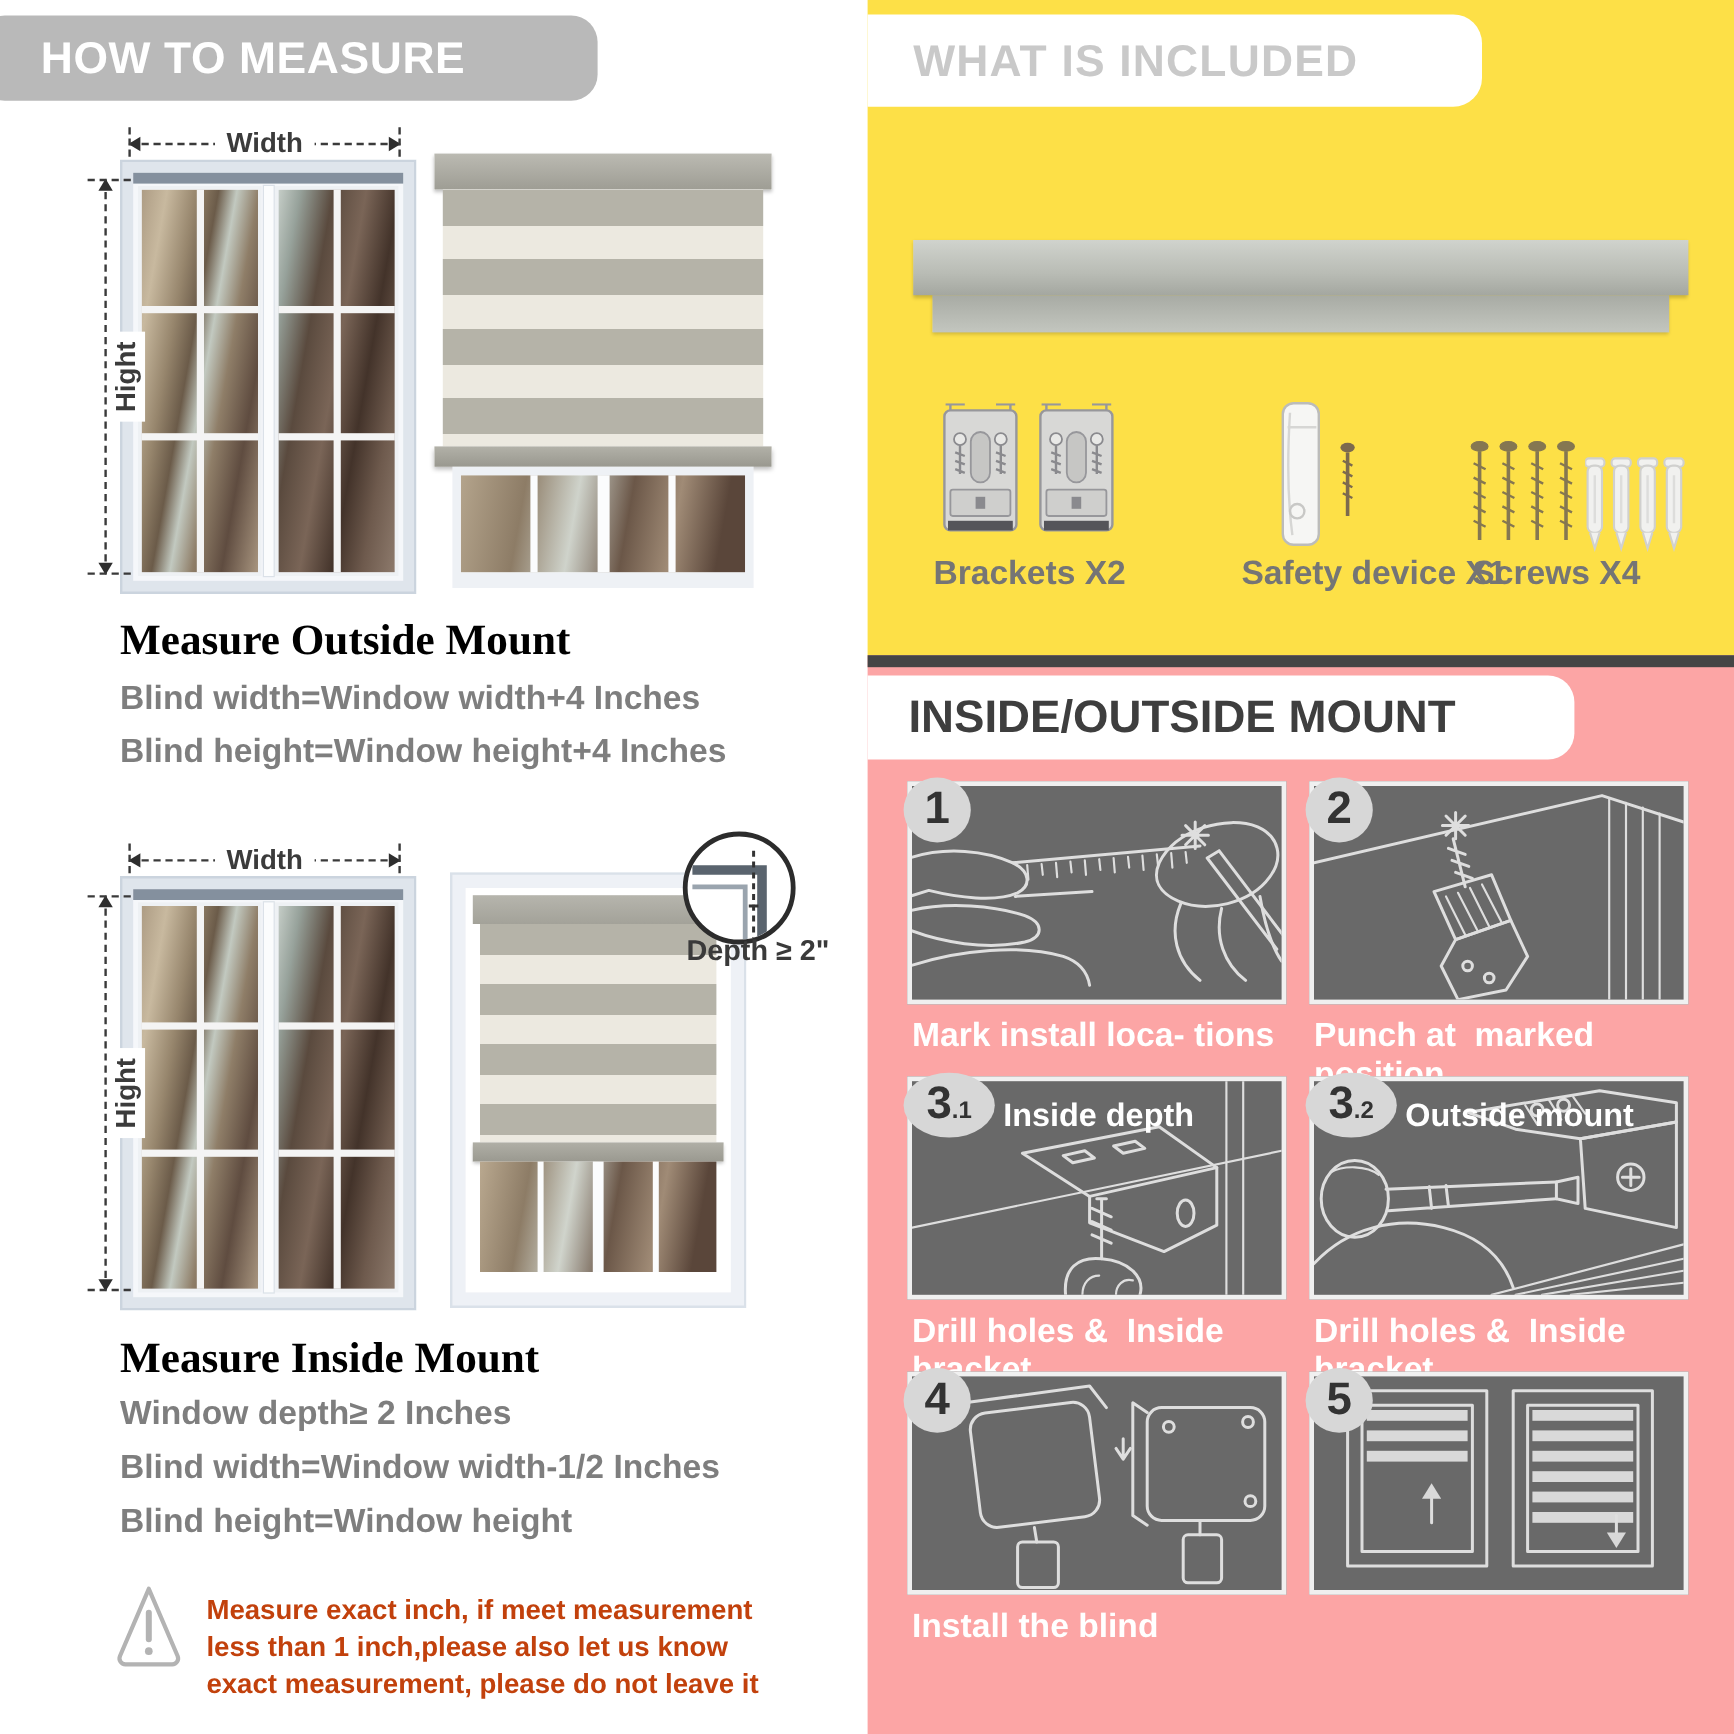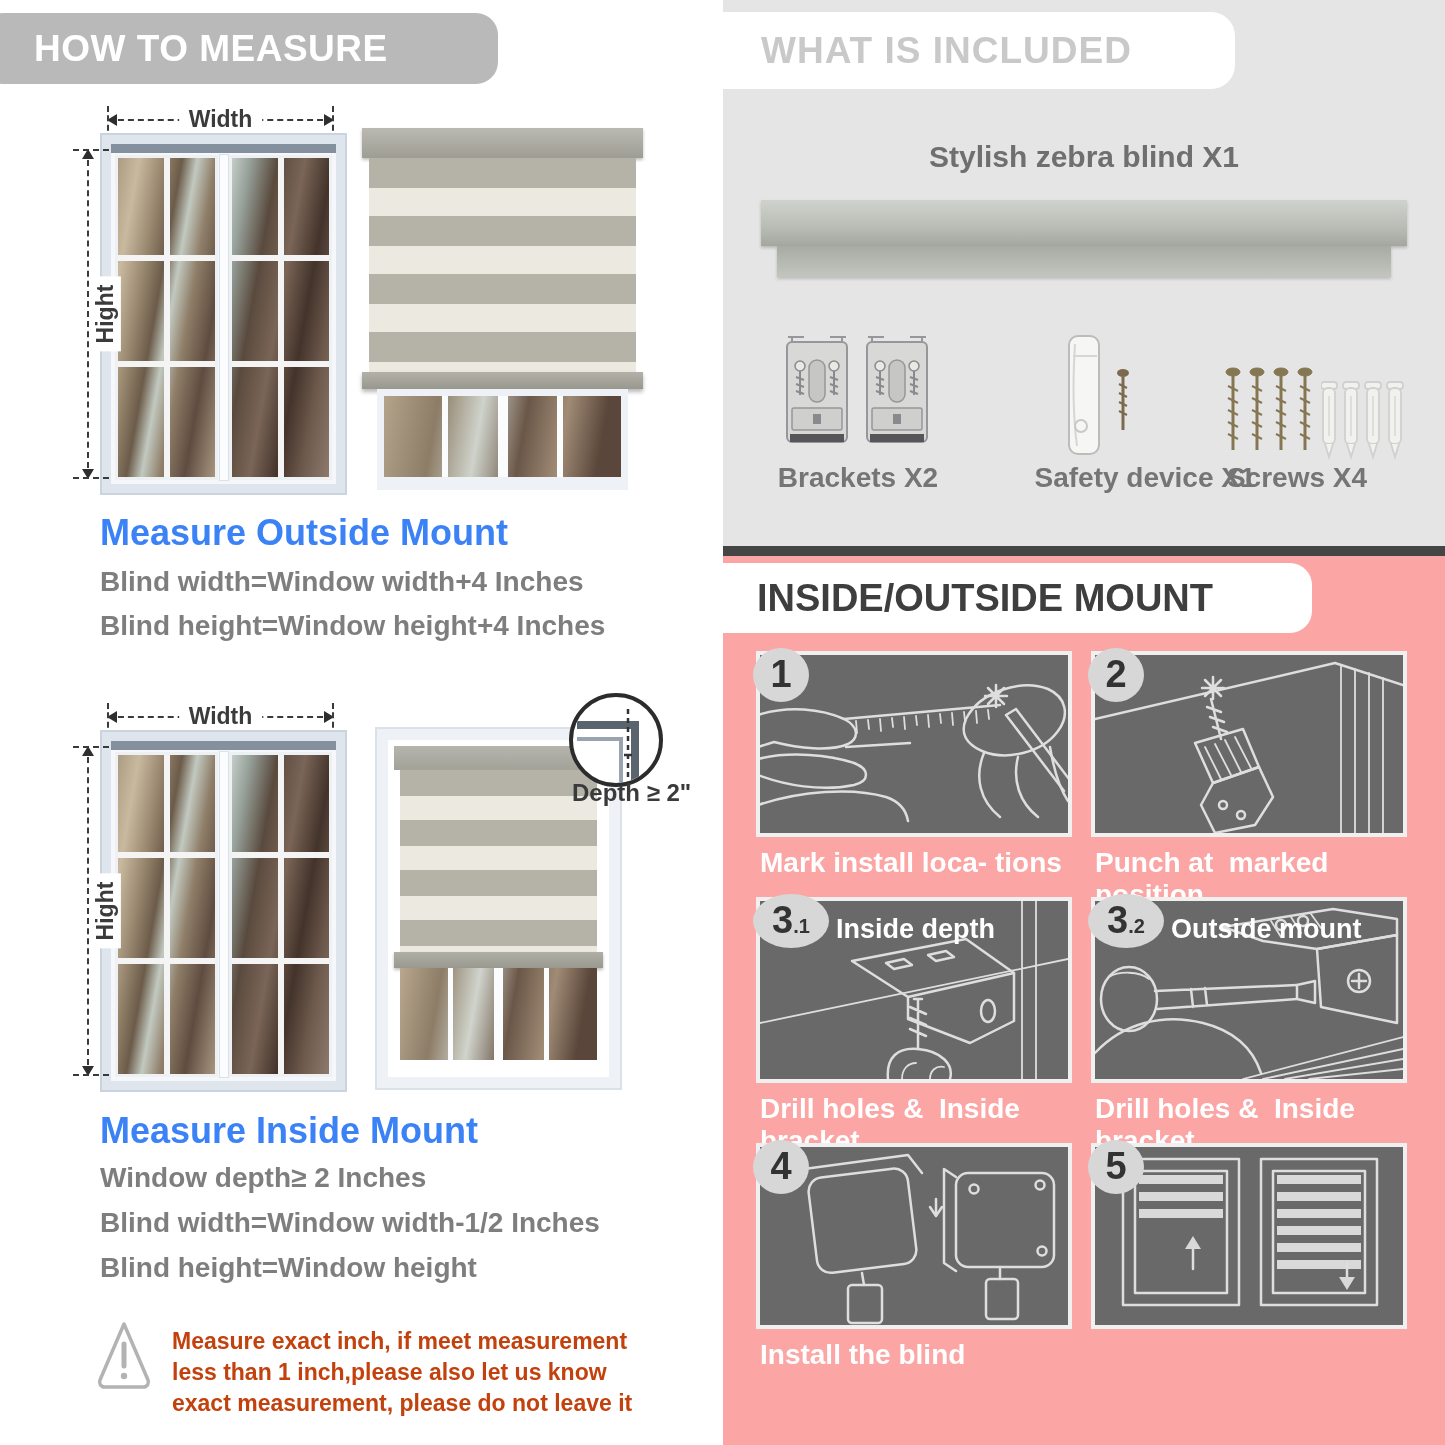--- a/index.html
+++ b/index.html
@@ -82,29 +82,29 @@
     background:
       linear-gradient(#fbfcfd,#fbfcfd) 25% 0/5px 100% no-repeat,
       linear-gradient(#fbfcfd,#fbfcfd) 50% 0/9px 100% no-repeat,
       linear-gradient(#fbfcfd,#fbfcfd) 75% 0/5px 100% no-repeat,
       linear-gradient(100deg,#b9a88f 0%,#8d7c66 20%,#d0d4cc 38%,#6b5748 56%,#a08b76 74%,#5a463a 90%);}
 
   .detail-circle{left:569px;top:693px;width:86px;height:86px;border-radius:50%;
     border:4px solid #2c2c2c;background:#fff;overflow:hidden;z-index:6;}
   .depth-label{left:572px;top:779px;font-size:24px;font-weight:bold;color:#3a3a3a;z-index:6;}
 
-  .sec-heading{font-size:36px;font-weight:bold;color:#3b82f6;}
+  .sec-heading{font-size:36px;font-weight:bold;color:#000000;font-family:Liberation Serif, serif;}
   .sec-line{font-size:28px;font-weight:bold;color:#7e7e7e;}
 
   .warn-text{left:172px;top:1326px;width:475px;font-size:23px;font-weight:bold;
     color:#c2410c;line-height:31px;}
 
   
   .right-col{left:723px;top:0;width:722px;height:1445px;}
-  .included-panel{left:0;top:0;width:722px;height:546px;background:#e5e5e5;}
+  .included-panel{left:0;top:0;width:722px;height:546px;background:#fde047;}
   .inc-banner{left:0;top:12px;width:512px;height:77px;background:#fff;border-radius:0 24px 24px 0;
     color:#c9c9c9;font-size:37px;font-weight:bold;letter-spacing:1px;line-height:77px;
     padding-left:38px;box-sizing:border-box;}
   .product-label{left:0;top:140px;width:722px;text-align:center;font-size:30px;
     font-weight:bold;color:#6f6f6f;}
   .hr-top{left:38px;top:200px;width:646px;height:46px;
     background:linear-gradient(180deg,#d0d3cd,#b9bcb5 60%,#a4a7a0);box-shadow:0 2px 3px rgba(0,0,0,.2);}
   .hr-bot{left:54px;top:246px;width:614px;height:31px;
     background:linear-gradient(180deg,#a8aba4,#c3c6bf);box-shadow:0 2px 3px rgba(0,0,0,.18);}
   .comp-label{position:absolute;top:462px;text-align:center;font-size:28px;font-weight:bold;color:#757575;}
@@ -232,21 +232,20 @@
       <path d="M29,26 L29,48" stroke="#b3b3b3" stroke-width="5" stroke-linecap="round"></path>
       <circle cx="29" cy="58" r="3.2" fill="#b3b3b3"></circle>
     </svg>
   </div>
   <div class="abs warn-text">Measure exact inch, if meet measurement less than 1 inch,please also let us know exact measurement, please do not leave it</div>
 
   <div class="abs right-col">
 
     <div class="abs included-panel">
       <div class="abs inc-banner">WHAT IS INCLUDED</div>
-      <div class="abs product-label">Stylish zebra blind X1</div>
       <div class="abs hr-top"></div>
       <div class="abs hr-bot"></div>
 
       <div class="abs" style="left:61px;top:336px;">
         <svg viewBox="0 0 66 118" width="66" height="118">
           <path d="M8,6 L8,0 M58,6 L58,0 M4,1 L20,1 M46,1 L62,1" stroke="#97979b" stroke-width="2" fill="none"></path>
           <rect x="3" y="6" width="60" height="100" rx="5" fill="#d8d8d6" stroke="#97979b" stroke-width="2"></rect>
           <rect x="25" y="24" width="16" height="42" rx="8" fill="#c6c6c4" stroke="#97979b" stroke-width="1.5"></rect>
           <circle cx="16" cy="30" r="5" fill="#e8e8e6" stroke="#8a8a8e" stroke-width="1.5"></circle>
           <path d="M16,35 l0,24 M12,41 l8,3 M12,48 l8,3 M12,55 l8,3" stroke="#8a8a8e" stroke-width="2" fill="none"></path>

